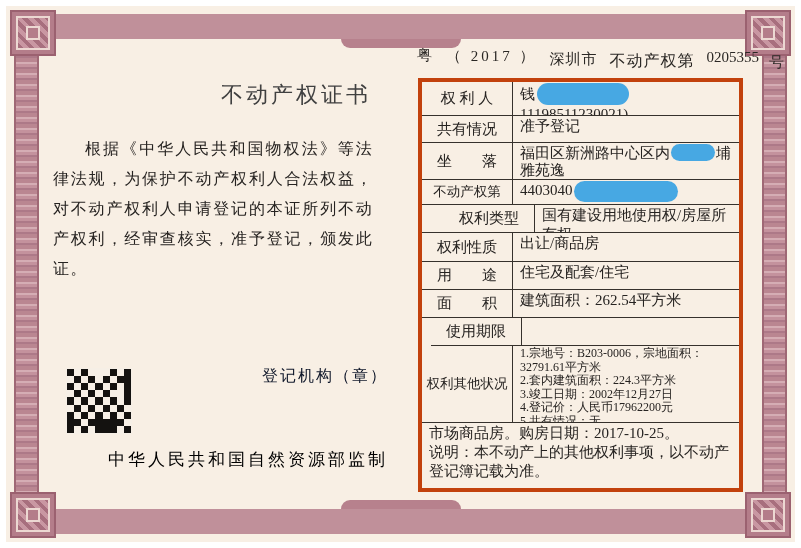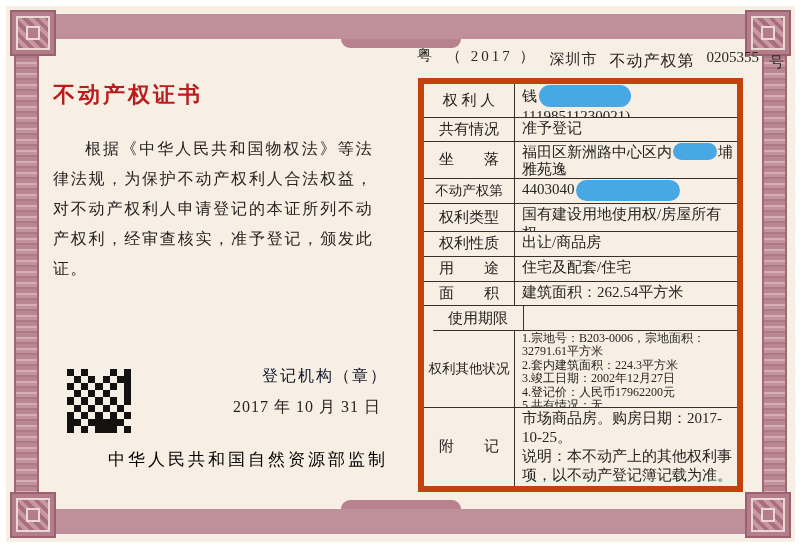--- a/index.html
+++ b/index.html
@@ -36,22 +36,22 @@
   }
   .crest.topc{top:39px;border-radius:0 0 60px 60px;background:#b7818d;height:9px;width:120px;}
   .crest.botc{bottom:39px;border-radius:60px 60px 0 0;background:#b7818d;height:9px;width:120px;}
   .corner{position:absolute;width:46px;height:46px;background:#b47d8a;border:2px solid #9b6170;box-sizing:border-box;}
   .corner::before{content:"";position:absolute;inset:4px;border:2px solid #ecd8d2;
     background:repeating-linear-gradient(45deg,#a86f7e 0 4px,#c997a2 4px 8px);}
   .corner::after{content:"";position:absolute;inset:14px;border:2px solid #ecd8d2;background:#b47d8a;}
   .corner.tl{top:10px;left:10px;} .corner.tr{top:10px;right:10px;}
   .corner.bl{bottom:10px;left:10px;} .corner.br{bottom:10px;right:10px;}
   
-  .title{position:absolute;left:53px;top:80px;width:318px;text-align:left;
-    font-size:22px;font-weight:bold;letter-spacing:3px;color:#b91c1c;}
+  .title{position:absolute;left:53px;top:80px;width:318px;text-align:right;
+    font-size:22px;font-weight:normal;letter-spacing:3px;color:#404040;}
   .law-text{position:absolute;left:53px;top:134px;width:320px;font-size:16px;line-height:30px;
     letter-spacing:1.2px;text-indent:2em;text-align:justify;color:#262321;}
   .qr{position:absolute;left:66px;top:368px;width:64px;height:64px;background:#f6efe6;
     display:grid;grid-template-columns:repeat(9,1fr);grid-template-rows:repeat(9,1fr);padding:1px;}
   .qr div{width:100%;height:100%;}
   .qr .on{background:#141210;}
   .seal-label{position:absolute;left:245px;top:366px;width:160px;text-align:center;
     font-size:16px;letter-spacing:2px;color:#0f172a;}
   .issue-date{position:absolute;left:212px;top:397px;width:190px;text-align:center;
     font-size:16px;letter-spacing:1px;color:#262321;}
@@ -61,32 +61,32 @@
   .doc-no{position:absolute;left:417px;top:44px;width:346px;display:flex;align-items:flex-start;
     font-size:15px;color:#2a2724;white-space:nowrap;}
   .doc-no .prov{margin-top:2px;}
   .doc-no .yr{margin-left:14px;letter-spacing:3px;margin-top:3px;}
   .doc-no .city{margin-left:12px;margin-top:6px;letter-spacing:1px;}
   .doc-no .series{margin-left:12px;margin-top:7px;font-size:16px;letter-spacing:1px;}
   .doc-no .serial{margin-left:12px;margin-top:5px;font-size:15px;}
   .doc-no .hao{margin-left:10px;margin-top:9px;}
   
   .cert-table{position:absolute;left:418px;top:78px;width:325px;height:414px;
-    border:6px solid #c2410c;box-sizing:border-box;display:flex;flex-direction:column;background:#f8efe4;}
+    border:4px solid #c2410c;box-sizing:border-box;display:flex;flex-direction:column;background:#f8efe4;}
   .row{display:flex;border-bottom:1.5px solid #36312c;box-sizing:border-box;}
   .row:last-child{border-bottom:none;}
   .row .lbl{width:91px;flex:0 0 91px;border-right:1.5px solid #36312c;box-sizing:border-box;
     display:flex;align-items:center;justify-content:center;font-size:15px;color:#262321;
     text-align:center;padding:0 2px;}
   .row .lbl.small{font-size:13.5px;letter-spacing:0;}
   .row .val{flex:1;display:flex;flex-direction:column;
     padding:1px 4px 1px 7px;font-size:15px;color:#262321;box-sizing:border-box;overflow:hidden;}
   .row .val .vline{line-height:19px;}
   .h0{height:34px;} .h1{height:27px;} .h2{height:37px;} .h3{height:25px;}
-  .h4{height:28px;} .h5{height:29px;} .h6{height:28px;} .h7{height:28px;}
+  .h4{height:28px;padding-left:22px;} .h5{height:29px;} .h6{height:28px;} .h7{height:28px;}
   .h8{height:28px;margin-left:9px;} .h9{height:77px;} .h10{flex:1;}
   .row.h9 .val{font-size:12px;}
   .row.h9 .val .vline{line-height:13.5px;}
   .row.h10 .val .vline{line-height:19px;}
   
   .redact{display:inline-block;background:#47a8e3;border-radius:11px;vertical-align:middle;}
   .rd-name{width:92px;height:22px;margin:0 2px;vertical-align:-6px;}
   .rd-addr1{width:44px;height:17px;margin:0 1px;vertical-align:-3px;}
   .rd-addr2{width:92px;height:19px;margin-left:4px;vertical-align:-5px;}
   .rd-unit{width:104px;height:21px;margin:0 1px;vertical-align:-7px;}
@@ -187,21 +187,20 @@
       <div></div>
       <div class="on"></div>
       <div></div>
       <div class="on"></div>
       <div class="on"></div>
       <div class="on"></div>
       <div></div>
       <div class="on"></div>
     </div>
   <div class="seal-label">登记机构（章）</div>
-  <div class="issue-date">2017 年 10 月 31 日</div>
   <div class="issuer">中华人民共和国自然资源部监制</div>
 
   <div class="doc-no">
     <span class="prov">粤</span>
     <span class="yr">（ 2017 ）</span>
     <span class="city">深圳市</span>
     <span class="series">不动产权第</span>
     <span class="serial">0205355</span>
     <span class="hao">号</span>
   </div>
@@ -277,21 +276,20 @@
       <div class="val">
         <div class="vline">1.宗地号：B203-0006，宗地面积：32791.61平方米</div>
         <div class="vline">2.套内建筑面积：224.3平方米</div>
         <div class="vline">3.竣工日期：2002年12月27日</div>
         <div class="vline">4.登记价：人民币17962200元</div>
         <div class="vline">5.共有情况：无</div>
       </div>
     </div>
 
     <div class="row h10">
-      <div class="lbl">附　　记</div>
       <div class="val">
         <div class="vline">市场商品房。购房日期：2017-10-25。</div>
         <div class="vline">说明：本不动产上的其他权利事项，以不动产登记簿记载为准。</div>
       </div>
     </div>
 
   </div>
 </div>
 
 </body></html>

